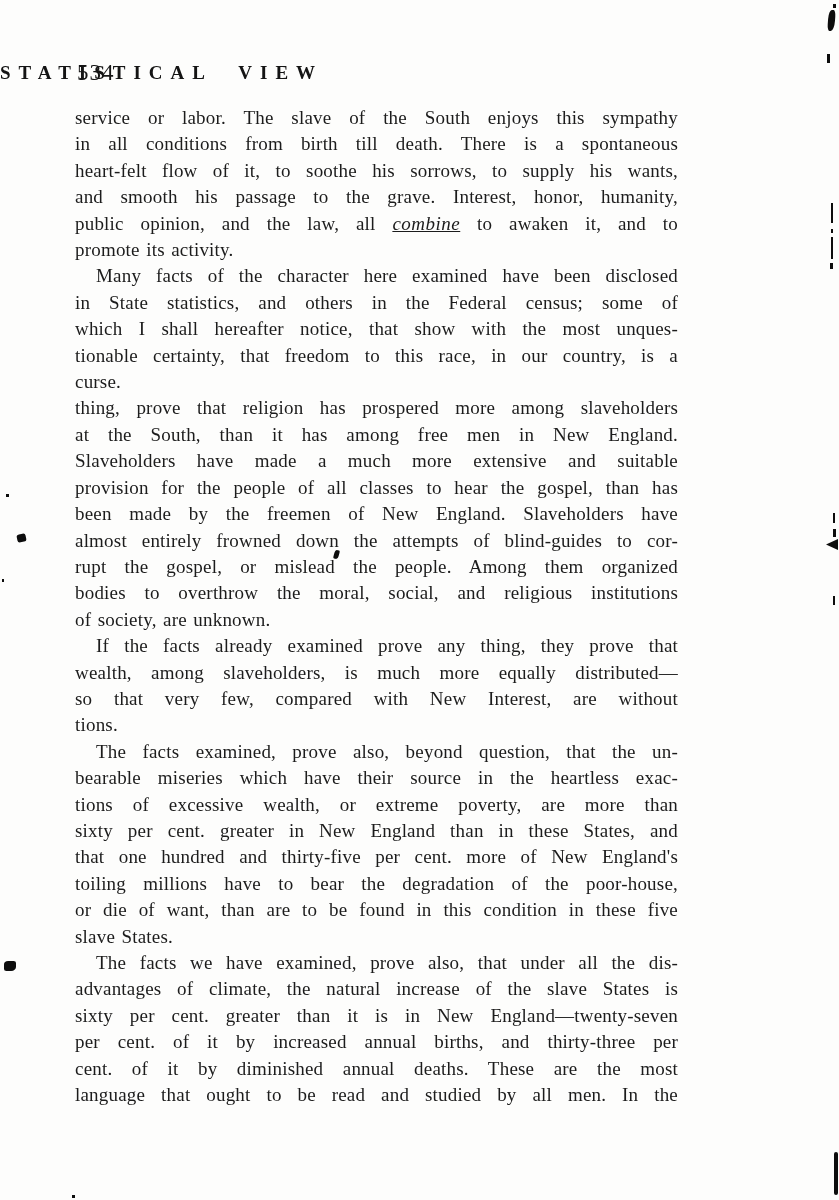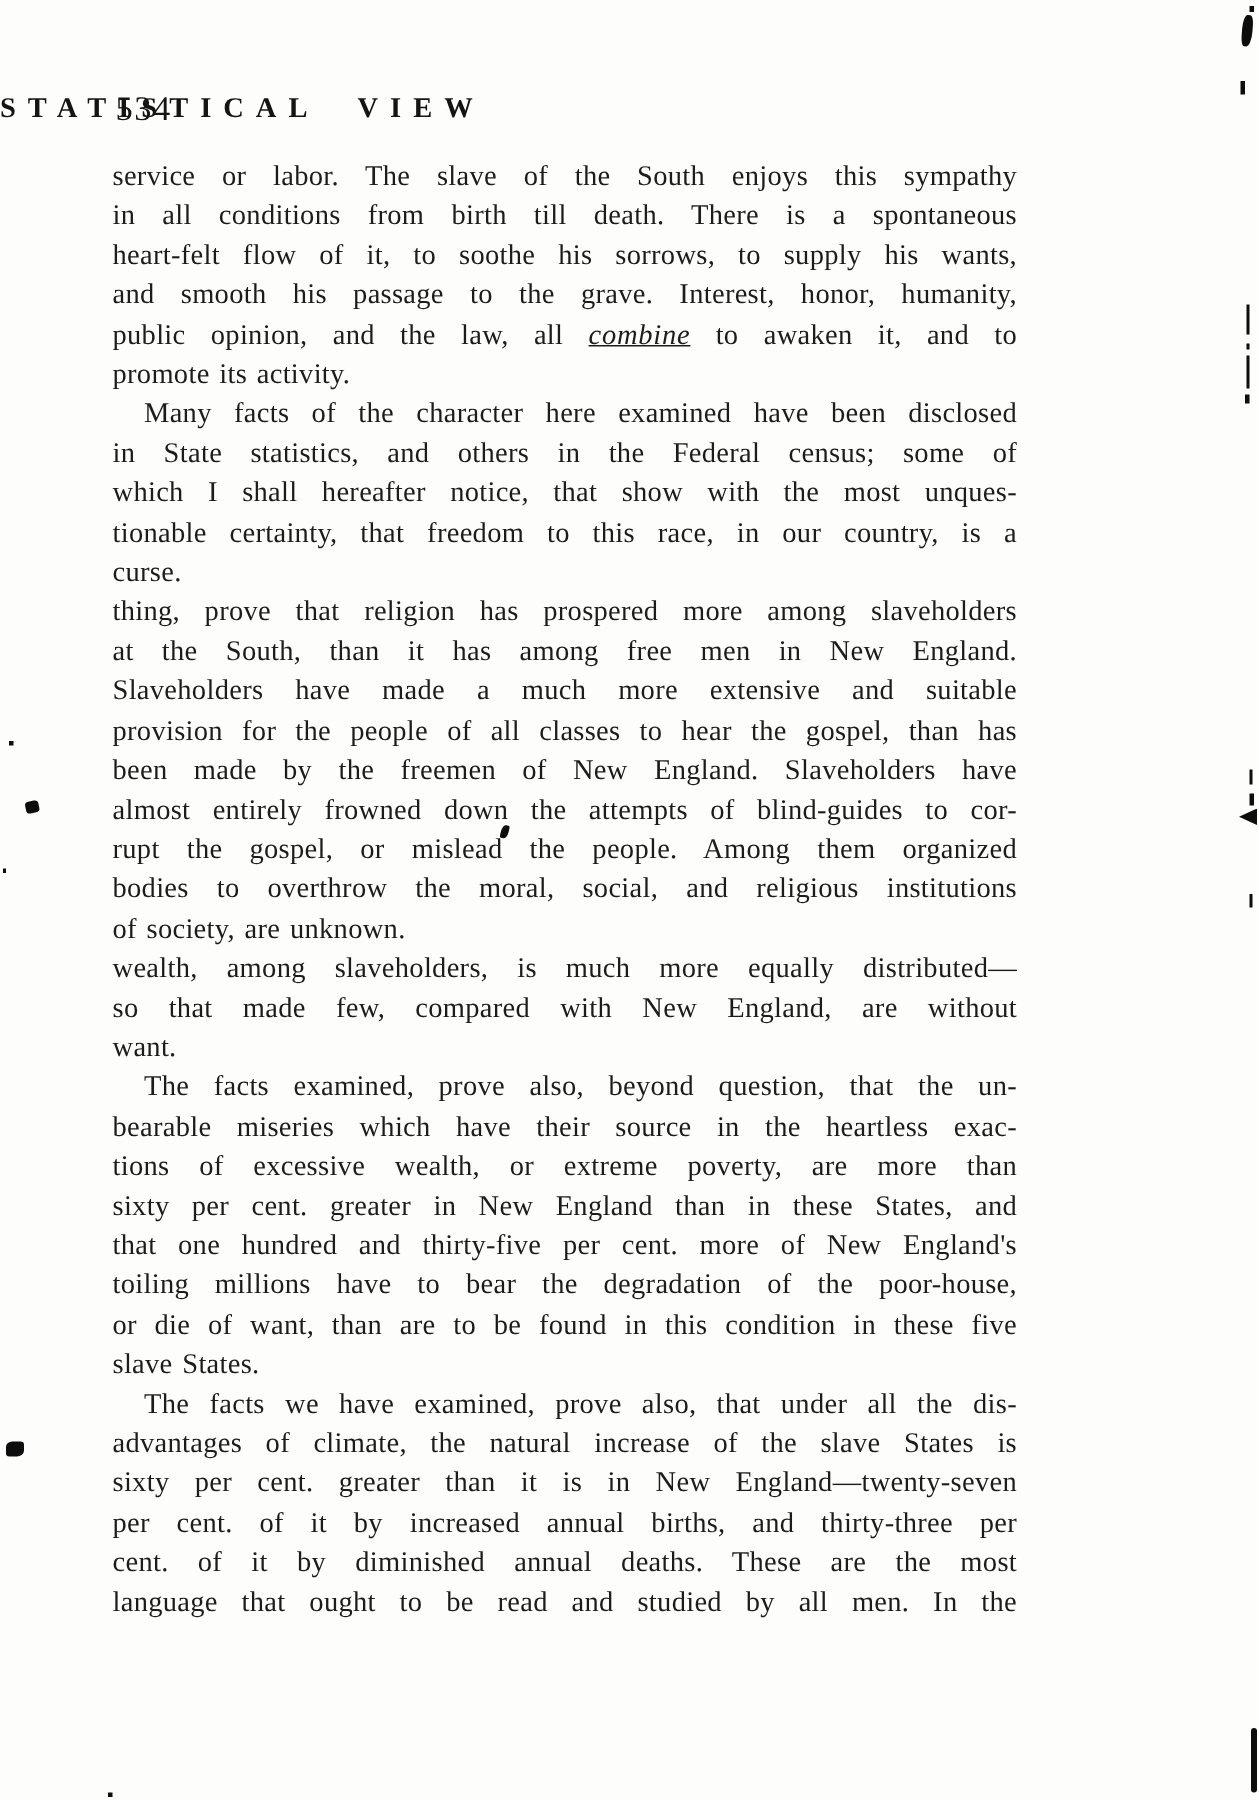--- a/index.html
+++ b/index.html
@@ -118,23 +118,24 @@
         <div class="line">at the South, than it has among free men in New England.</div>
         <div class="line">Slaveholders have made a much more extensive and suitable</div>
         <div class="line">provision for the people of all classes to hear the gospel, than has</div>
         <div class="line">been made by the freemen of New England.  Slaveholders have</div>
         <div class="line">almost entirely frowned down the attempts of blind-guides to cor-</div>
         <div class="line">rupt the gospel, or mislead the people.  Among them organized</div>
         <div class="line">bodies to overthrow the moral, social, and religious institutions</div>
         <div class="line unjust">of society, are unknown.</div>
       </div>
       <div class="para">
+        <div class="line indent">If the facts already examined prove any thing, they prove that</div>
         <div class="line">wealth, among slaveholders, is much more equally distributed—</div>
-        <div class="line">so that made few, compared with New England, are without</div>
-        <div class="line unjust">want.</div>
+        <div class="line">so that very few, compared with New Interest, are without</div>
+        <div class="line unjust">tions.</div>
       </div>
       <div class="para">
         <div class="line indent">The facts examined, prove also, beyond question, that the un-</div>
         <div class="line">bearable miseries which have their source in the heartless exac-</div>
         <div class="line">tions of excessive wealth, or extreme poverty, are more than</div>
         <div class="line">sixty per cent. greater in New England than in these States, and</div>
         <div class="line">that one hundred and thirty-five per cent. more of New England's</div>
         <div class="line">toiling millions have to bear the degradation of the poor-house,</div>
         <div class="line">or die of want, than are to be found in this condition in these five</div>
         <div class="line unjust">slave States.</div>

